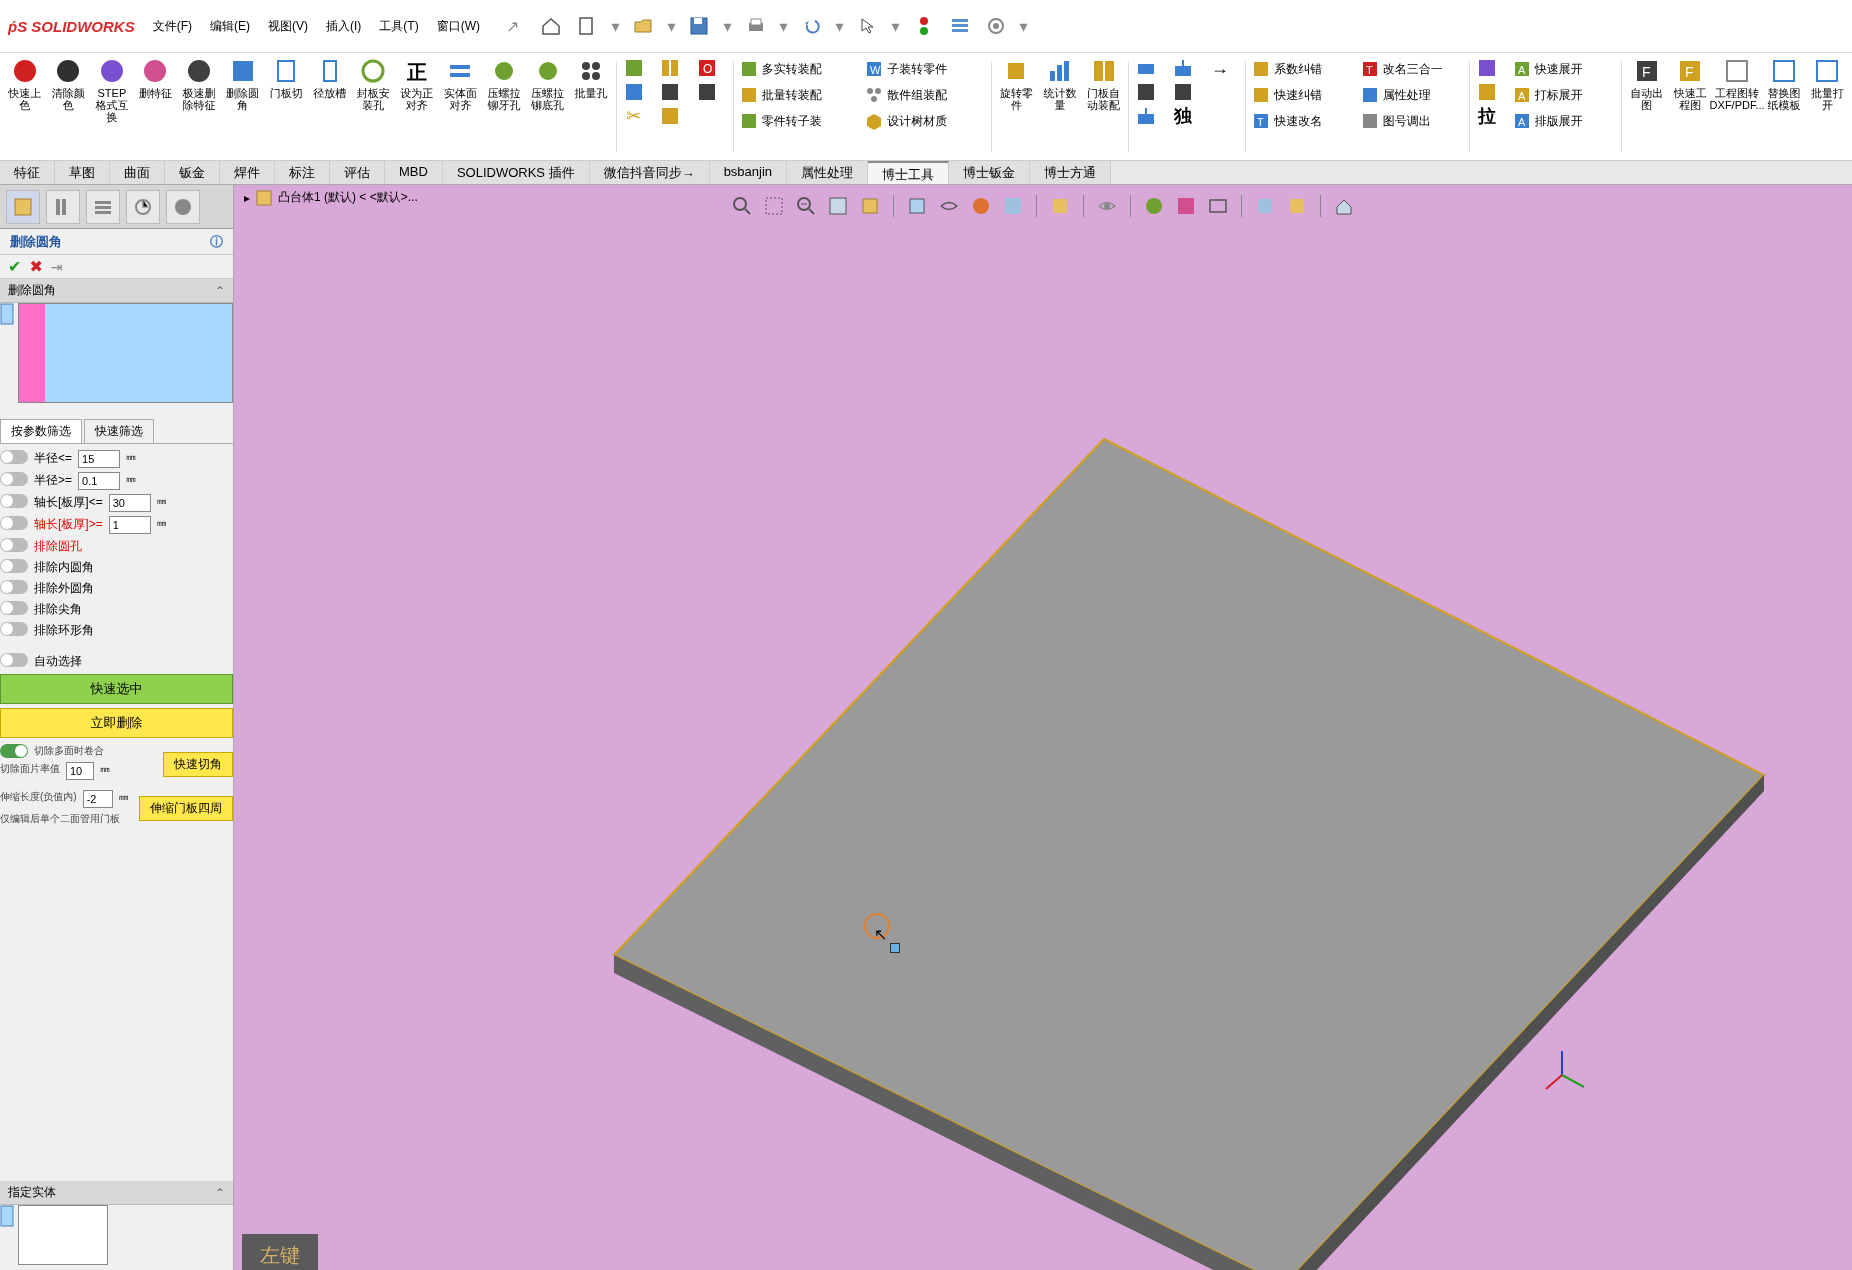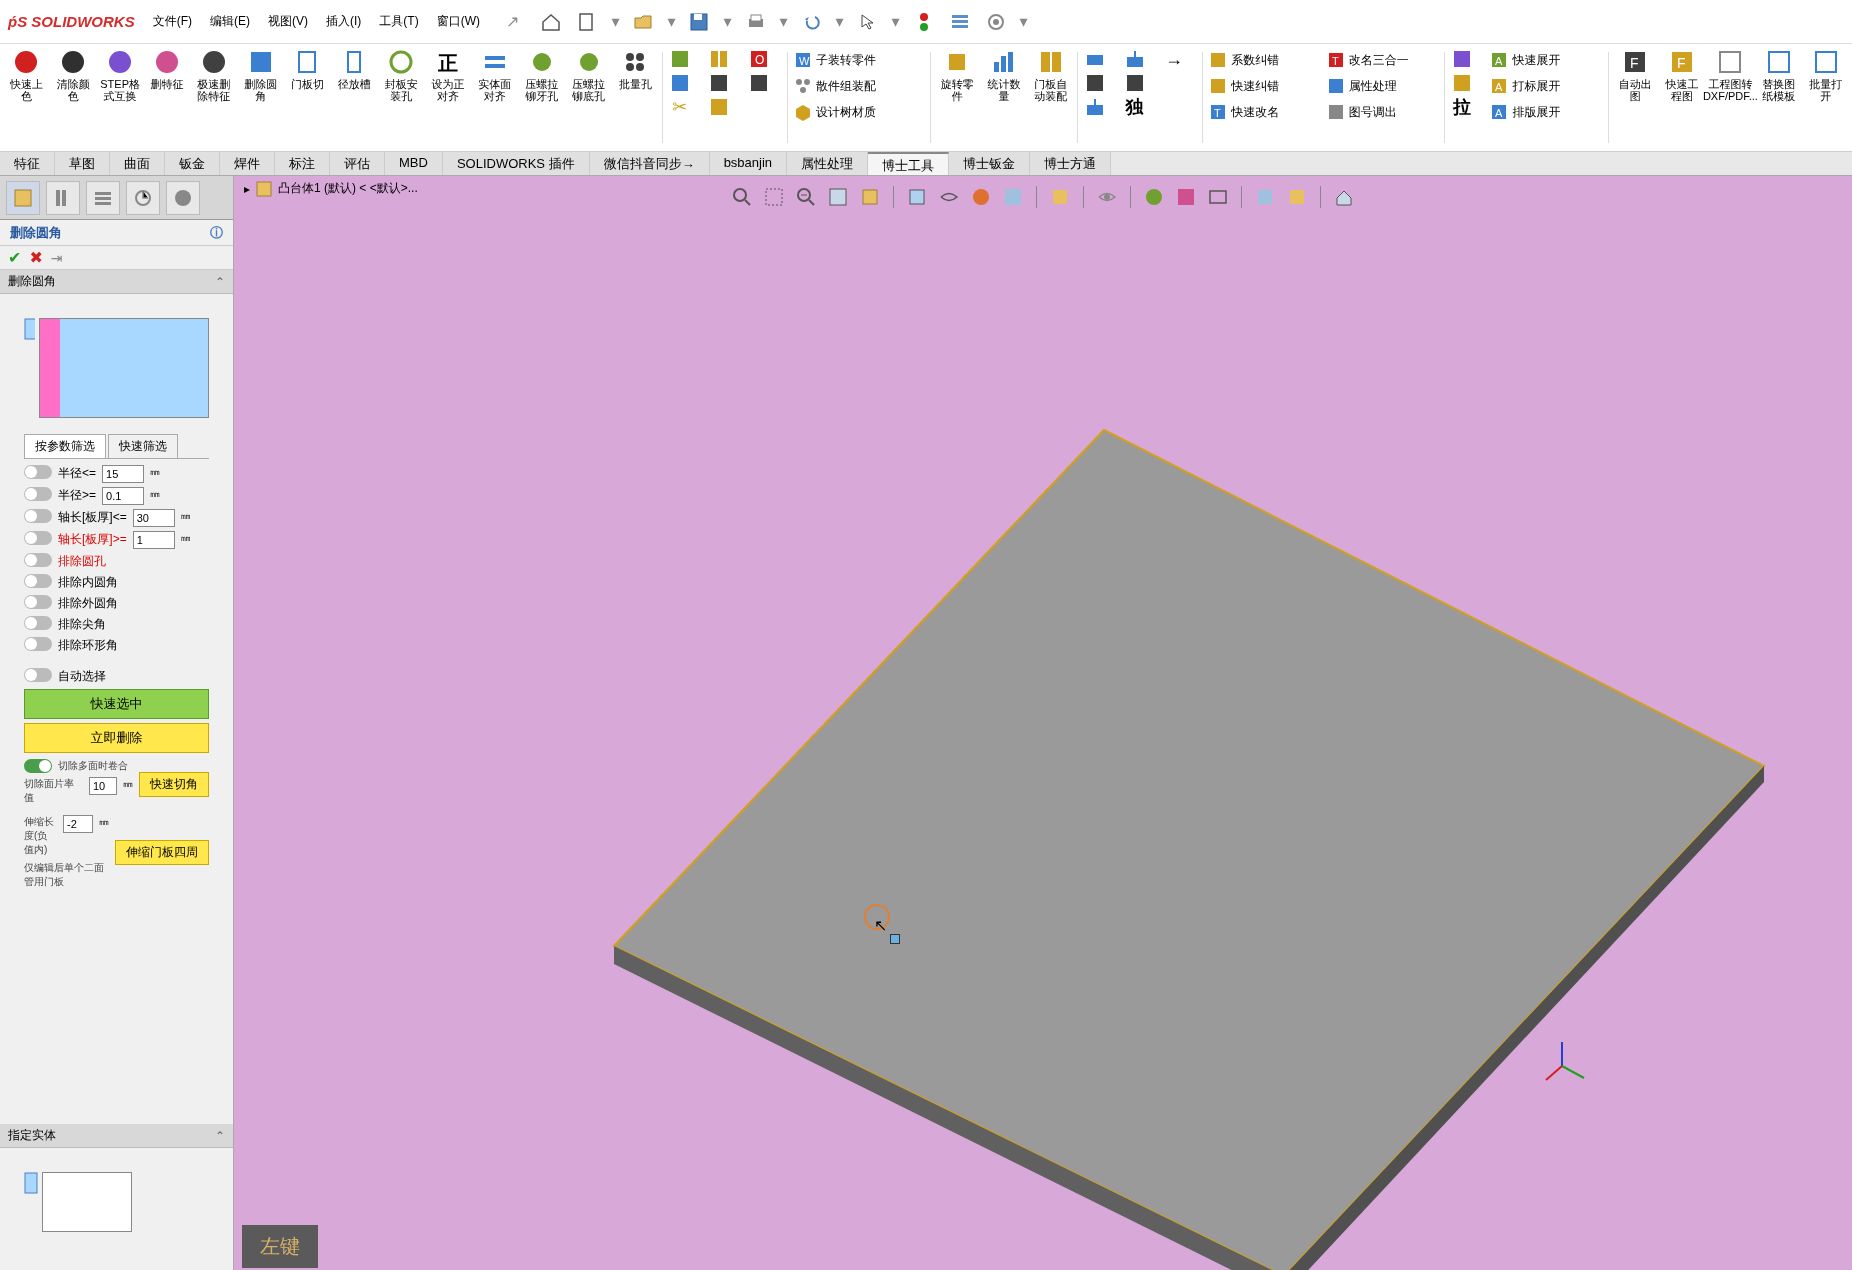--- a/index.html
+++ b/index.html
@@ -1,19 +1,19 @@
 <!DOCTYPE html>
 <html><head>
 <meta charset="utf-8">
 <style>
 * { margin: 0; padding: 0; box-sizing: border-box; font-family: "Microsoft YaHei", Arial, sans-serif; }
 body { width: 1852px; height: 1270px; overflow: hidden; background: #f0f0f0; }
 
 
-.titlebar { height: 44px; background: #fff; display: flex; align-items: center; padding: 0 8px; border-bottom: 1px solid #ddd; }
+.titlebar { height: 53px; background: #fff; display: flex; align-items: center; padding: 0 8px; border-bottom: 1px solid #ddd; }
 .logo { color: #d72b2b; font-weight: bold; font-style: italic; font-size: 15px; margin-right: 18px; }
 .logo .s { color: #d72b2b; }
 .menu-item { font-size: 12px; margin-right: 18px; cursor: pointer; }
 .title-center { flex: 1; text-align: center; font-size: 14px; color: #333; }
 .qat { display: flex; gap: 12px; margin-left: 20px; align-items: center; }
 .qat-icon { width: 24px; height: 24px; display: flex; align-items: center; justify-content: center; cursor: pointer; }
 
 
 .ribbon { height: 108px; background: #fff; border-bottom: 1px solid #ccc; display: flex; padding: 4px 6px; gap: 6px; overflow: hidden; }
 .ribbon-btn { display: flex; flex-direction: column; align-items: center; width: 44px; cursor: pointer; font-size: 11px; text-align: center; line-height: 12px; }
@@ -34,21 +34,21 @@
 
 .leftpanel { width: 234px; background: #f0f0f0; border-right: 1px solid #aaa; display: flex; flex-direction: column; font-size: 13px; }
 .lp-toolbar { height: 44px; background: #d6d6d6; display: flex; align-items: center; gap: 6px; padding: 0 6px; border-bottom: 1px solid #999; }
 .lp-tool { width: 34px; height: 34px; background: #e8e8e8; border: 1px solid #bbb; display: flex; align-items: center; justify-content: center; cursor: pointer; }
 .lp-tool.active { background: #cfd8e8; }
 .lp-title { height: 26px; display: flex; align-items: center; padding: 0 10px; font-size: 13px; color: #2a5aa0; font-weight: bold; border-bottom: 1px solid #ccc; }
 .lp-title .spacer { flex: 1; }
 .lp-okrow { height: 24px; display: flex; align-items: center; gap: 8px; padding: 0 8px; border-bottom: 1px solid #ccc; }
 .lp-section-hdr { background: #d8d8d8; padding: 3px 8px; font-size: 12px; border-bottom: 1px solid #bbb; display: flex; align-items: center; }
 .lp-section-hdr .chev { margin-left: auto; color: #666; }
-.lp-body { padding: 24px; }
+.lp-body { padding: 0; }
 .preview-box { width: 218px; height: 100px; background: linear-gradient(to right, #ff6ec7 0%, #ff6ec7 12%, #a8d8ff 12%, #a8d8ff 100%); border: 1px solid #888; margin-bottom: 8px; }
 .filter-tabs { display: flex; border-bottom: 1px solid #aaa; margin-bottom: 6px; }
 .filter-tab { padding: 3px 10px; font-size: 12px; border: 1px solid #aaa; border-bottom: none; margin-right: 2px; cursor: pointer; }
 .filter-tab.active { background: #fff; }
 .prop-row { display: flex; gap: 6px; margin-bottom: 4px; font-size: 12px; }
 .toggle { width: 28px; height: 14px; background: #bbb; border-radius: 7px; position: relative; cursor: pointer; }
 .toggle::after { content: ''; position: absolute; width: 12px; height: 12px; background: #fff; border-radius: 50%; top: 1px; left: 1px; }
 .toggle.on { background: #4a9d4a; }
 .toggle.on::after { left: 15px; }
 .num-input { width: 42px; height: 18px; border: 1px solid #888; font-size: 11px; padding: 0 3px; }
@@ -290,20 +290,40 @@
         <svg width="20" height="20">
           <rect x="2" y="2" width="16" height="16" fill="#404040"></rect>
         </svg>
       </div>
     <div class="ribbon-mini"></div>
   </div>
   <div class="ribbon-sep"></div>
   <div class="ribbon-mini-grid" style="width:140px">
     <div class="ribbon-text-btn">
         <svg width="18" height="18">
+          <rect x="2" y="2" width="14" height="14" fill="#6fa030"></rect>
+        </svg>
+        <span>多实转装配</span>
+      </div>
+    <div class="ribbon-text-btn">
+        <svg width="18" height="18">
+          <rect x="2" y="2" width="14" height="14" fill="#d0a020"></rect>
+        </svg>
+        <span>批量转装配</span>
+      </div>
+    <div class="ribbon-text-btn">
+        <svg width="18" height="18">
+          <rect x="2" y="2" width="14" height="14" fill="#6fa030"></rect>
+        </svg>
+        <span>零件转子装</span>
+      </div>
+  </div>
+  <div class="ribbon-mini-grid" style="width:140px">
+    <div class="ribbon-text-btn">
+        <svg width="18" height="18">
           <rect x="2" y="2" width="14" height="14" fill="#3a7fd0"></rect>
           <text x="5" y="14" fill="#fff" font-size="11">W</text>
         </svg>
         <span>子装转零件</span>
       </div>
     <div class="ribbon-text-btn">
         <svg width="18" height="18">
           <circle cx="5" cy="5" r="3" fill="#888"></circle>
           <circle cx="13" cy="5" r="3" fill="#888"></circle>
           <circle cx="9" cy="13" r="3" fill="#888"></circle>

